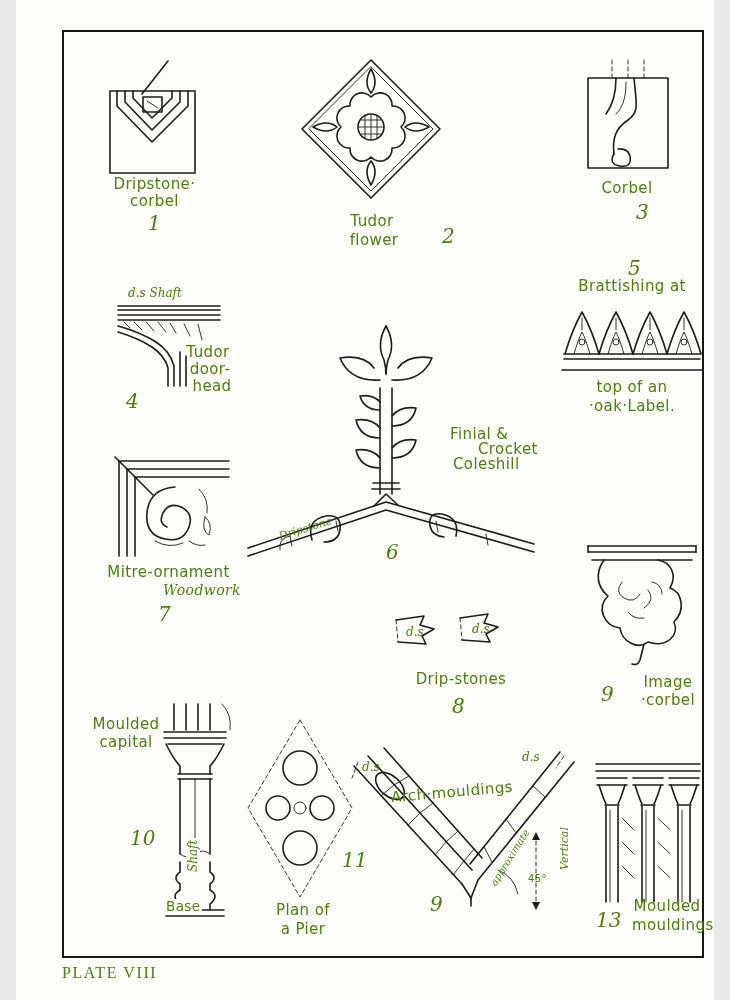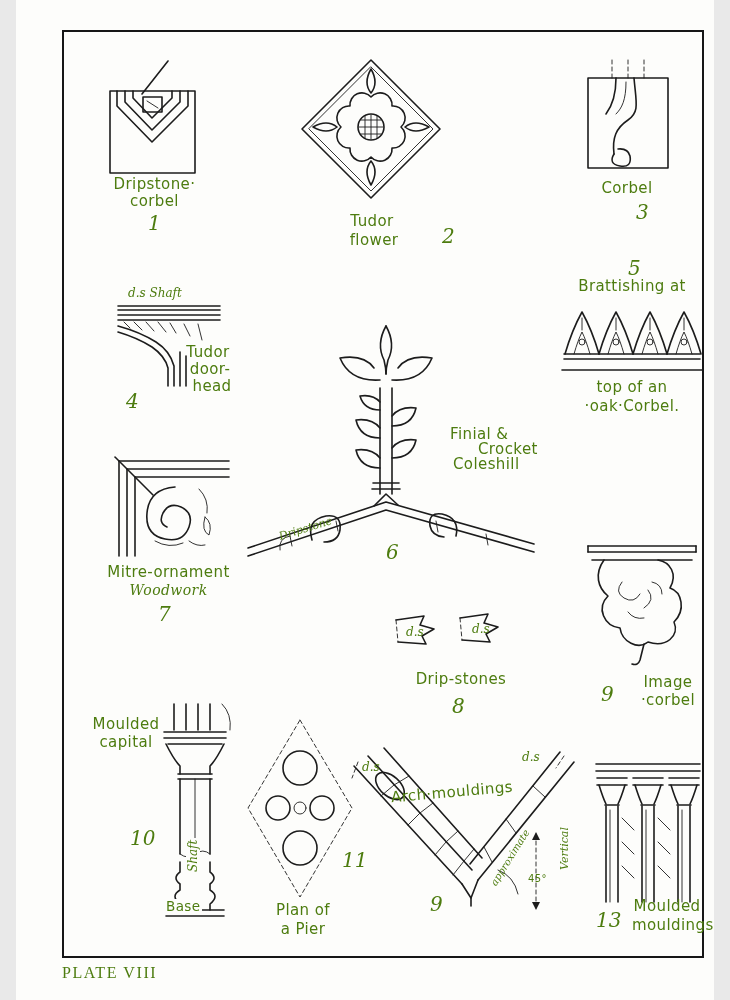--- a/index.html
+++ b/index.html
@@ -6,21 +6,21 @@
   html,body { background:#e9e9e9; }
   .page {
     position:relative; width:698px; height:1000px; margin:0 auto;
     background:#fdfdfb; color:#4d7c0f;
     font-family:"DejaVu Sans", sans-serif; overflow:hidden;
   }
   .frame { position:absolute; left:46px; top:30px; width:642px; height:928px; border:2px solid #161616; }
   .lbl { position:absolute; font-size:15px; letter-spacing:.4px; line-height:1.1; text-align:center; white-space:nowrap; }
   .num { position:absolute; font-family:"DejaVu Serif", serif; font-style:italic; font-size:20px; }
   .note { position:absolute; font-family:"DejaVu Serif", serif; font-style:italic; font-size:12px; white-space:nowrap; }
-  .script { font-family:"DejaVu Serif", serif; font-style:italic; font-size:14px; }
+  .script { font-family:"DejaVu Serif", serif; font-style:italic; font-size:14px;text-align:right; }
   .plate-title { position:absolute; left:46px; top:964px; font-family:"Liberation Serif", serif; font-size:16px; font-weight:400; letter-spacing:1.6px; }
   svg { position:absolute; overflow:visible; }
   svg * { stroke:#1c1c1c; fill:none; stroke-width:1.6; stroke-linecap:round; stroke-linejoin:round; }
   svg .thin { stroke-width:.9; }
   svg .dash { stroke-dasharray:4 3; }
   svg .ink { fill:#1c1c1c; stroke:none; }
   .bgw { background:#fdfdfb; padding:0 2px; }
 </style>
 </head>
 <body>
@@ -123,21 +123,21 @@
       <path d="M71 58 Q78 34 88 16 Q98 34 105 58"></path>
       <path class="thin" d="M80 58 Q84 44 88 36 Q92 44 96 58"></path>
       <line class="thin" x1="88" y1="22" x2="88" y2="34"></line>
       <circle class="thin" cx="88" cy="46" r="3"></circle>
       <path d="M105 58 Q112 34 122 16 Q132 34 139 58"></path>
       <path class="thin" d="M114 58 Q118 44 122 36 Q126 44 130 58"></path>
       <line class="thin" x1="122" y1="22" x2="122" y2="34"></line>
       <circle class="thin" cx="122" cy="46" r="3"></circle>
     </svg>
     <div class="lbl" style="left:556px;top:379px;width:120px">top of an</div>
-    <div class="lbl" style="left:556px;top:398px;width:120px">·oak·Corbel.</div>
+    <div class="lbl" style="left:556px;top:398px;width:120px">·oak·Label.</div>
   </div>
 
   <div>
     <svg style="left:230px;top:296px" width="292" height="270" viewBox="0 0 292 270">
       <path d="M2 252 L140 206 L288 248"></path>
       <path d="M2 260 L140 214 L288 256"></path>
       <path d="M128 210 L140 198 L152 209"></path>
       <line x1="134" y1="198" x2="134" y2="92"></line>
       <line x1="146" y1="198" x2="146" y2="92"></line>
       <line x1="126" y1="193" x2="154" y2="193"></line>

